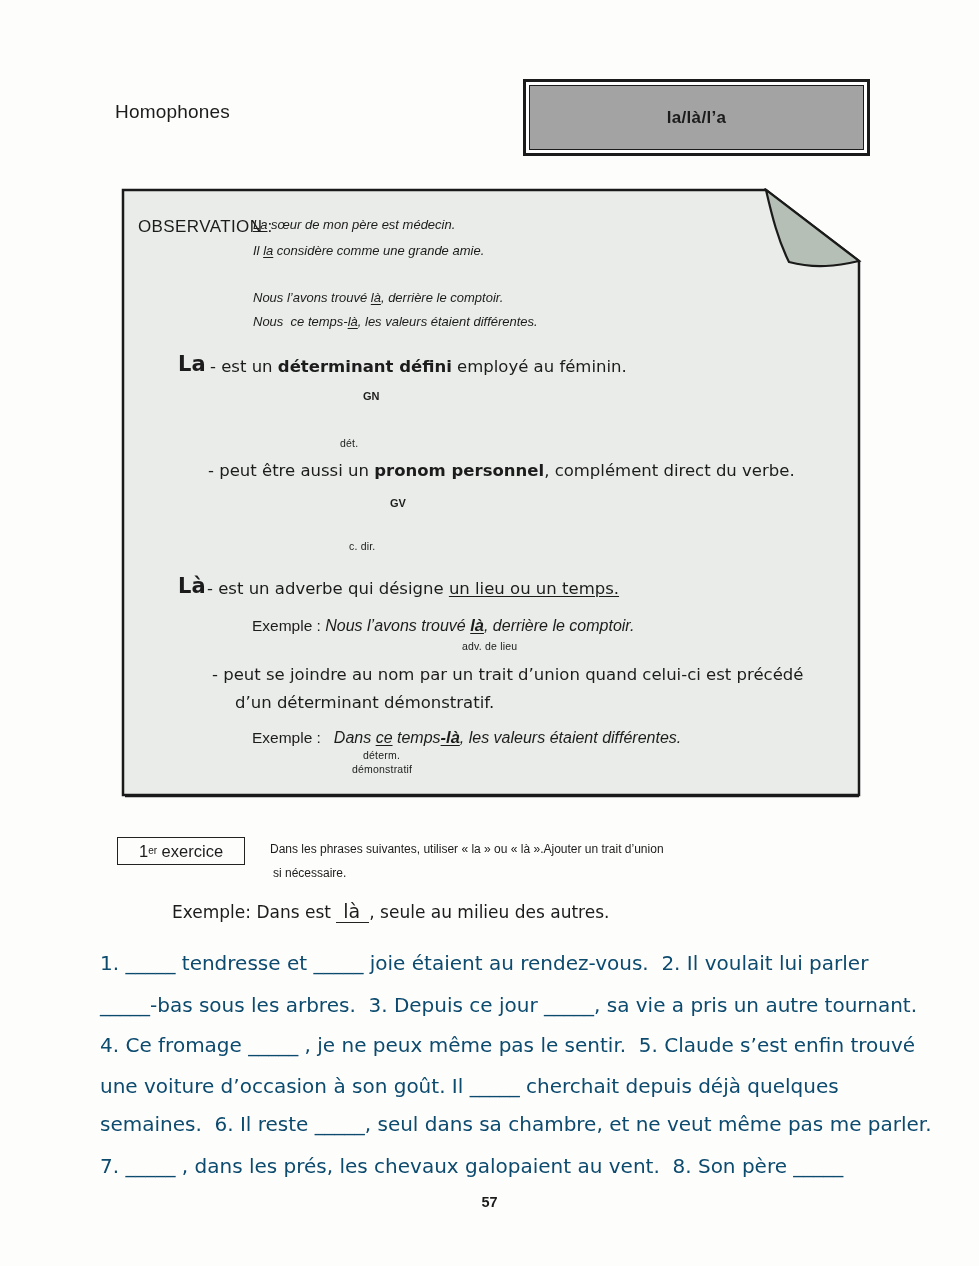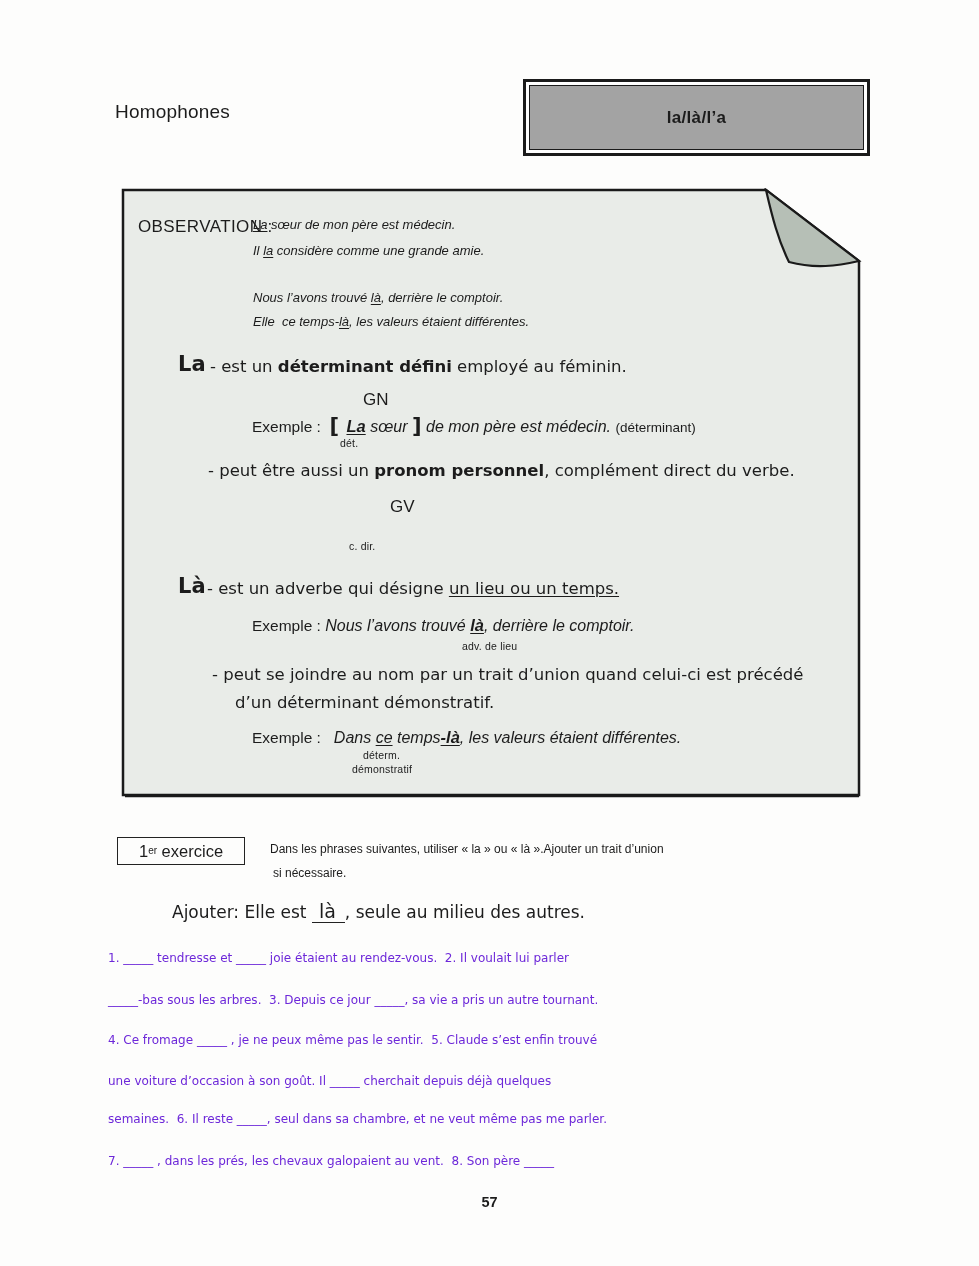--- a/index.html
+++ b/index.html
@@ -21,34 +21,34 @@
 
   .obs-svg{left:121px;top:188px;z-index:1;}
   .obs-text{z-index:2;}
 
   .obs-label{left:138px;top:217px;font-size:17px;letter-spacing:.4px;}
   .obs-line{left:253px;font-size:13px;font-style:italic;}
 
   .sec-head{font-family:"DejaVu Sans",sans-serif;font-weight:bold;font-size:21px;}
   .def{font-family:"DejaVu Sans",sans-serif;font-size:16.5px;}
   .mini{font-size:10.5px;letter-spacing:.2px;}
-  .gn{font-size:17px;font-weight:normal;}
+  .gn{font-size:11px;font-weight:bold;}
   .xl{font-size:15.5px;}
   .xi{font-style:italic;font-size:16px;}
   .xt{font-size:13.5px;}
   .br{font-family:"DejaVu Sans",sans-serif;font-weight:bold;font-size:21px;position:relative;top:1px;}
   .w{font-weight:bold;font-style:italic;font-size:16.5px;text-decoration:underline;text-underline-offset:2px;}
 
   .exo-box{left:117px;top:837px;width:128px;height:28px;border:1.5px solid #222;
            display:flex;align-items:center;justify-content:center;font-size:16.5px;box-sizing:border-box;}
   .exo-box sup{font-size:10px;line-height:0;}
   .instr{font-size:12px;}
   .exo-example{left:172px;top:900px;font-size:17px;}
   .blank-ans{font-size:19px;padding:0 9px 0 7px;border-bottom:1.6px solid #222;}
-  .sentence{left:108px;font-size:12px;color:#6d28d9;}
+  .sentence{left:100px;font-size:20px;color:#0c4a6e;}
   .page-num{left:0;top:1194px;width:979px;text-align:center;font-weight:bold;font-size:14.5px;}
 </style>
 </head>
 <body>
 
 <div class="page">
 
   <div class="abs page-title">Homophones</div>
   <div class="abs topic-box">
     <div class="topic-inner">la/là/l’a</div>
@@ -57,26 +57,25 @@
   <svg class="abs obs-svg" width="742" height="612" viewBox="0 0 742 612">
     <path d="M2,2 H645 L738,73 V607 H2 Z" fill="#e9ece8" stroke="#1a1a1a" stroke-width="2.5"></path>
     <line x1="4" y1="608" x2="738" y2="608" stroke="#1a1a1a" stroke-width="2.5"></line>
     <path d="M645,2 C651,28 657,52 668,74 C694,81 716,78 738,73 Z" fill="#b6bfb6" stroke="#1a1a1a" stroke-width="2.2"></path>
   </svg>
 
   <div class="abs obs-text obs-label pre">OBSERVATION :</div>
   <div class="abs obs-text obs-line pre" style="top:217px;"><span class="u">La</span><span> sœur de mon père est médecin.</span></div>
   <div class="abs obs-text obs-line pre" style="top:243px;"><span>Il </span><span class="u">la</span><span> considère comme une grande amie.</span></div>
   <div class="abs obs-text obs-line pre" style="top:290px;"><span>Nous l’avons trouvé </span><span class="u">là</span><span>, derrière le comptoir.</span></div>
-  <div class="abs obs-text obs-line pre" style="top:314px;"><span>Elle  ce temps-</span><span class="u">là</span><span>, les valeurs étaient différentes.</span></div>
+  <div class="abs obs-text obs-line pre" style="top:314px;"><span>Nous  ce temps-</span><span class="u">là</span><span>, les valeurs étaient différentes.</span></div>
 
   <div class="abs obs-text sec-head" style="left:178px;top:352px;">La</div>
   <div class="abs obs-text def pre" style="left:210px;top:357px;"><span>- est un </span><span class="b">déterminant défini</span><span> employé au féminin.</span></div>
   <div class="abs obs-text gn" style="left:363px;top:390px;">GN</div>
-  <div class="abs obs-text pre" style="left:252px;top:413px;"><span class="xl">Exemple :  </span><span class="br">[ </span><span class="w">La</span><span class="xi"> sœur </span><span class="br">]</span><span class="xi"> de mon père est médecin. </span><span class="xt">(déterminant)</span></div>
   <div class="abs obs-text mini" style="left:340px;top:437px;">dét.</div>
 
   <div class="abs obs-text def pre" style="left:208px;top:461px;"><span>- peut être aussi un </span><span class="b">pronom personnel</span><span>, complément direct du verbe.</span></div>
   <div class="abs obs-text gn" style="left:390px;top:497px;">GV</div>
   <div class="abs obs-text mini" style="left:349px;top:540px;">c. dir.</div>
 
   <div class="abs obs-text sec-head" style="left:178px;top:574px;">Là</div>
   <div class="abs obs-text def pre" style="left:207px;top:579px;"><span>- est un adverbe qui désigne </span><span class="u">un lieu ou un temps.</span></div>
   <div class="abs obs-text pre" style="left:252px;top:616px;"><span class="xl">Exemple : </span><span class="xi">Nous l’avons trouvé </span><span class="w">là</span><span class="xi">, derrière le comptoir.</span></div>
   <div class="abs obs-text mini" style="left:462px;top:640px;">adv. de lieu</div>
@@ -84,21 +83,21 @@
   <div class="abs obs-text def pre" style="left:212px;top:665px;">- peut se joindre au nom par un trait d’union quand celui-ci est précédé</div>
   <div class="abs obs-text def pre" style="left:235px;top:693px;">d’un déterminant démonstratif.</div>
   <div class="abs obs-text pre" style="left:252px;top:728px;"><span class="xl">Exemple :   </span><span class="xi">Dans </span><span class="xi u">ce</span><span class="xi"> temps</span><span class="w">-là</span><span class="xi">, les valeurs étaient différentes.</span></div>
   <div class="abs obs-text mini" style="left:363px;top:749px;">déterm.</div>
   <div class="abs obs-text mini" style="left:352px;top:763px;">démonstratif</div>
 
   <div class="abs exo-box pre"><span>1</span><sup>er</sup><span> exercice</span></div>
   <div class="abs instr pre" style="left:270px;top:842px;">Dans les phrases suivantes, utiliser « la » ou « là ».Ajouter un trait d’union</div>
   <div class="abs instr pre" style="left:273px;top:866px;">si nécessaire.</div>
 
-  <div class="abs exo-example hand pre"><span>Ajouter: Elle est </span><span class="blank-ans">là</span><span>, seule au milieu des autres.</span></div>
+  <div class="abs exo-example hand pre"><span>Exemple: Dans est </span><span class="blank-ans">là</span><span>, seule au milieu des autres.</span></div>
 
   <div class="abs sentence hand pre" style="top:951px;">1. _____ tendresse et _____ joie étaient au rendez-vous.  2. Il voulait lui parler</div>
   <div class="abs sentence hand pre" style="top:993px;">_____-bas sous les arbres.  3. Depuis ce jour _____, sa vie a pris un autre tournant.</div>
   <div class="abs sentence hand pre" style="top:1033px;">4. Ce fromage _____ , je ne peux même pas le sentir.  5. Claude s’est enfin trouvé</div>
   <div class="abs sentence hand pre" style="top:1074px;">une voiture d’occasion à son goût. Il _____ cherchait depuis déjà quelques</div>
   <div class="abs sentence hand pre" style="top:1112px;">semaines.  6. Il reste _____, seul dans sa chambre, et ne veut même pas me parler.</div>
   <div class="abs sentence hand pre" style="top:1154px;">7. _____ , dans les prés, les chevaux galopaient au vent.  8. Son père _____</div>
 
   <div class="abs page-num">57</div>
 </div>

